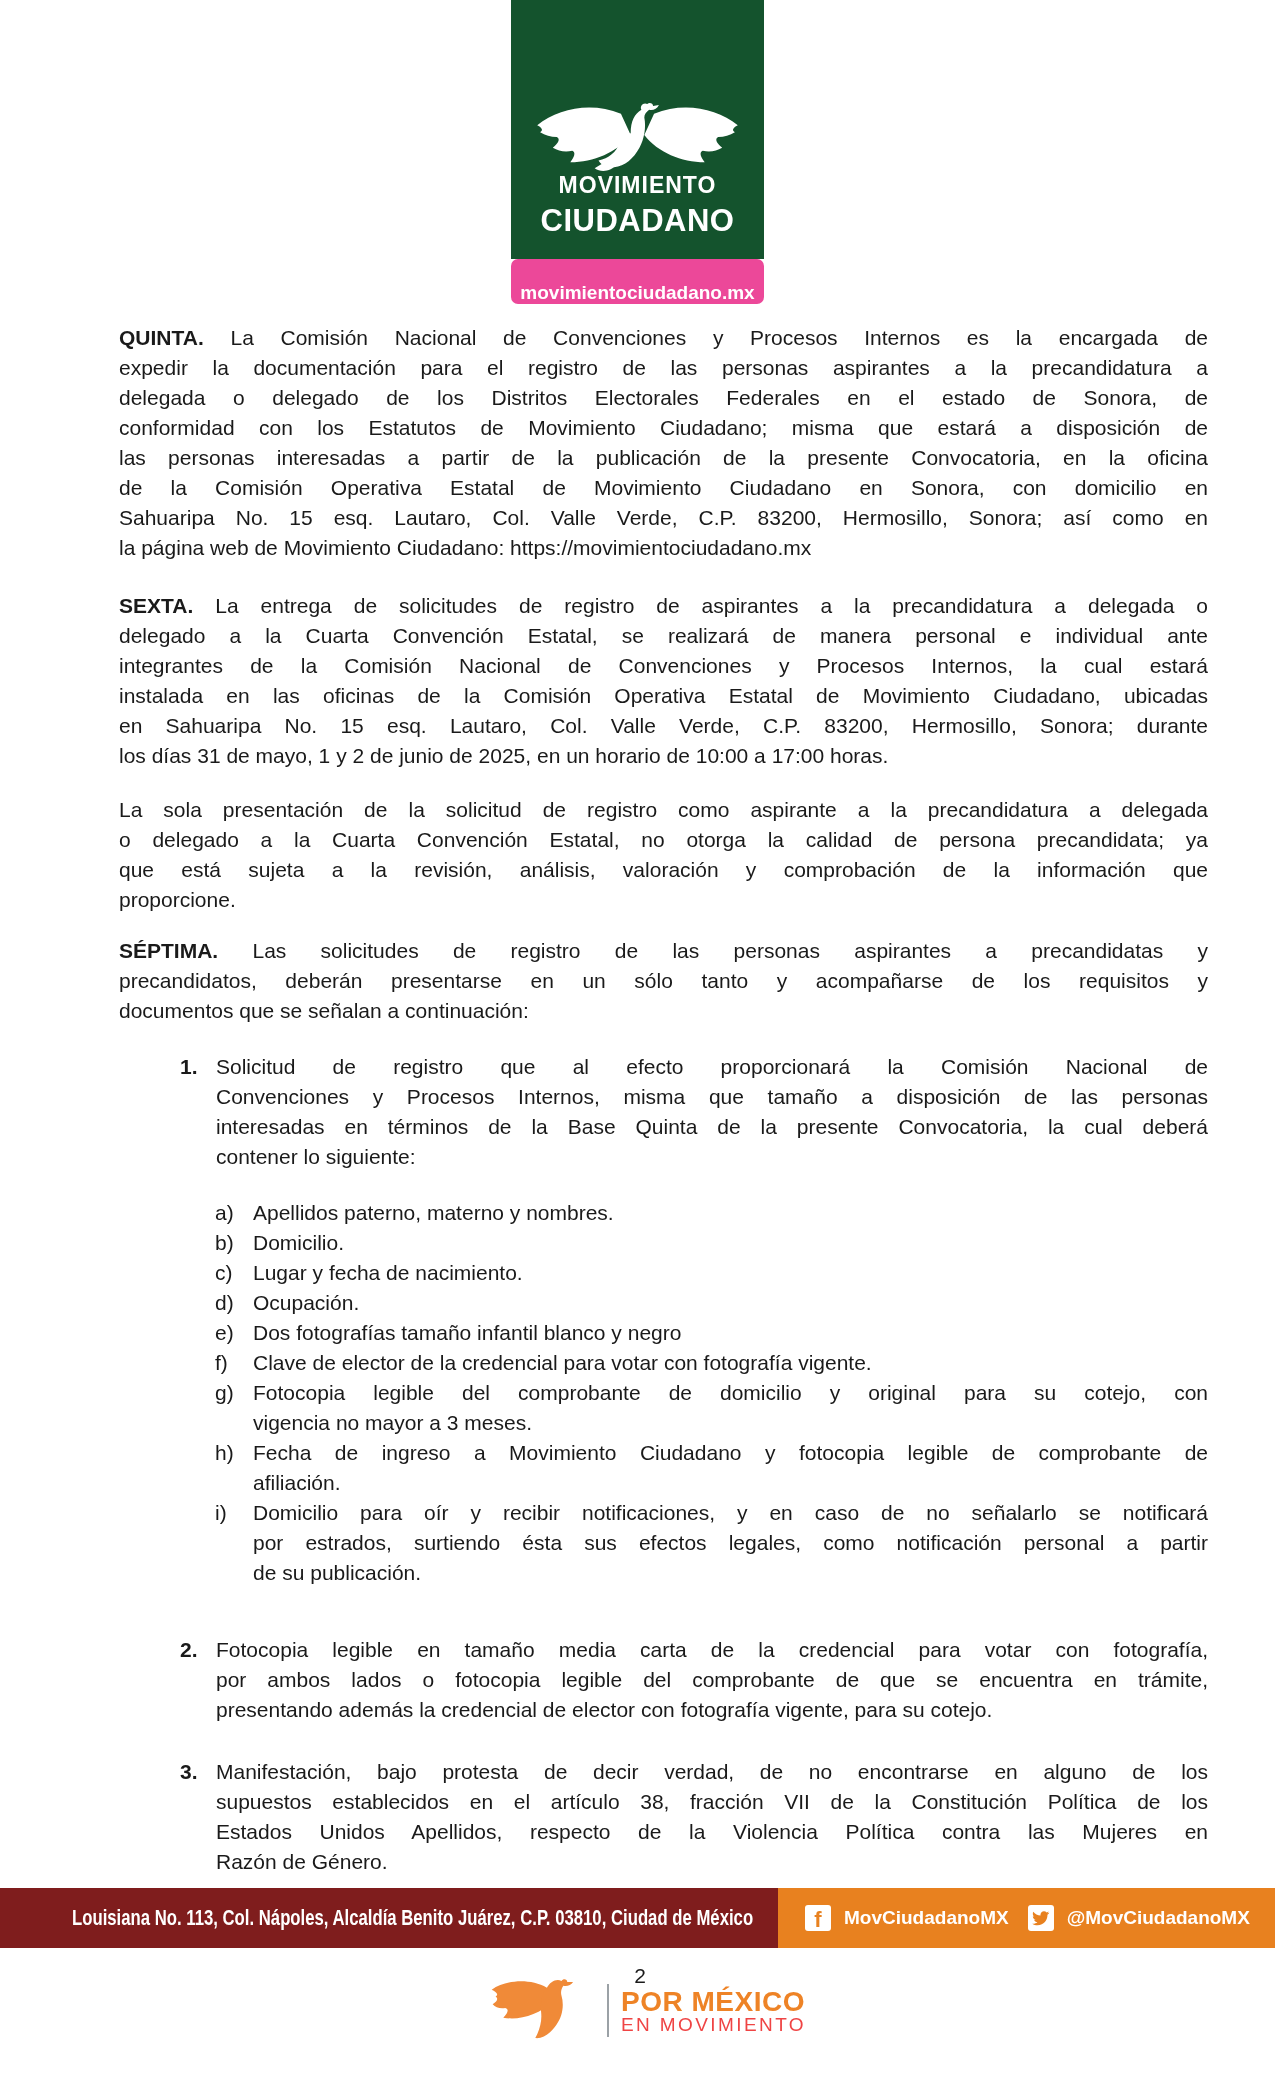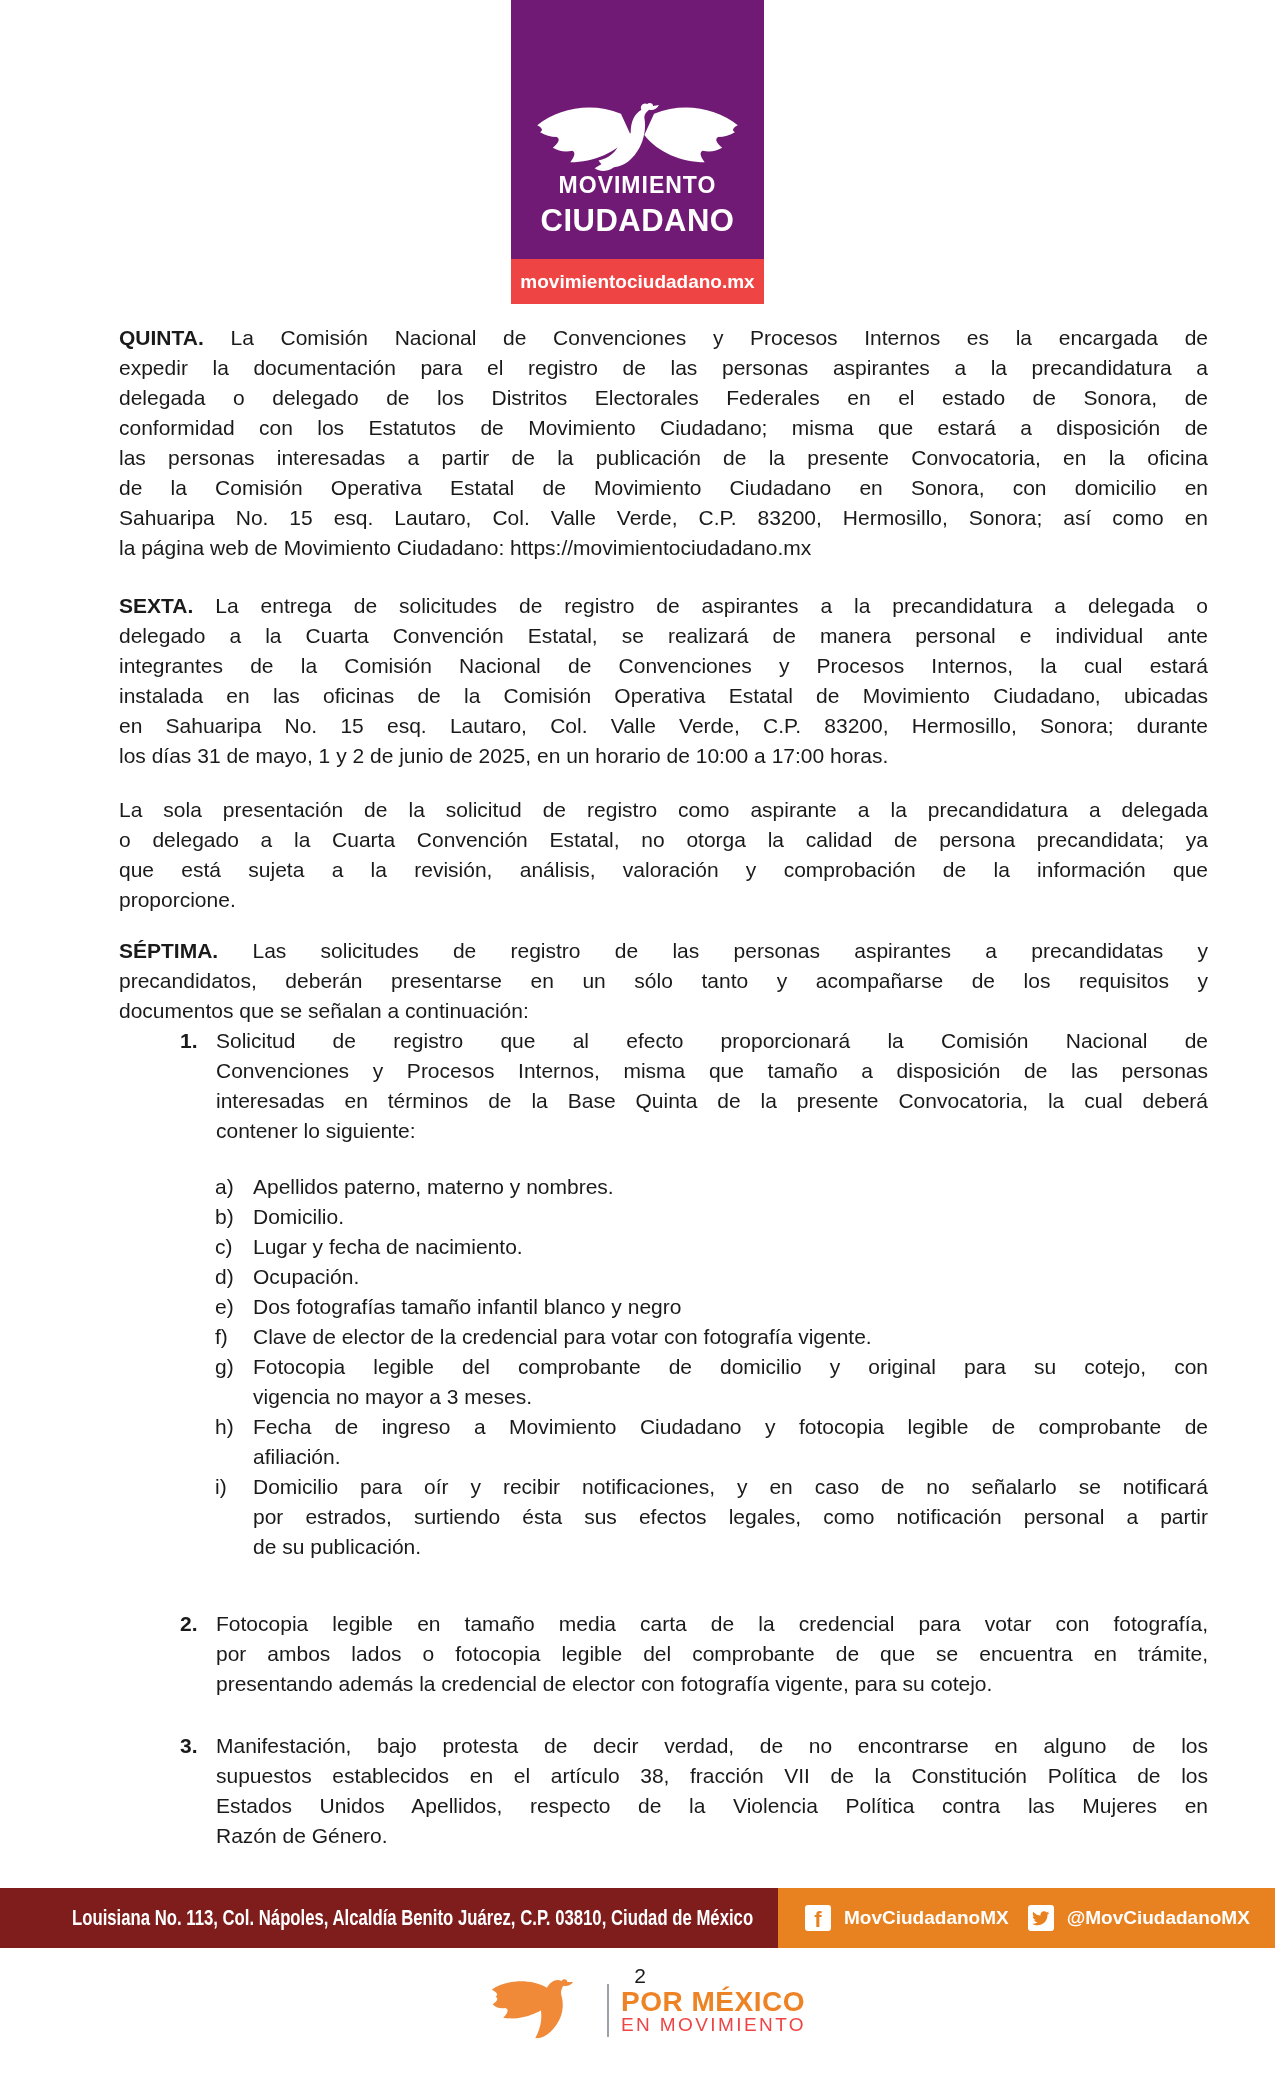--- a/index.html
+++ b/index.html
@@ -1,28 +1,28 @@
 <!DOCTYPE html>
 <html><head>
 <meta charset="utf-8">
 <style>
   html,body{margin:0;padding:0;background:#ffffff;}
   .page{position:relative;width:1275px;height:2100px;background:#fff;
         font-family:"Liberation Sans",sans-serif;overflow:hidden;}
 
   
-  .logo-box{position:absolute;left:511px;top:0;width:253px;height:259px;background:#701a75;}
+  .logo-box{position:absolute;left:511px;top:0;width:253px;height:259px;background:#14532d;}
   .logo-eagle{position:absolute;left:24px;top:102px;width:205px;height:74px;}
   .mc1{position:absolute;left:0;right:0;top:172px;text-align:center;color:#fff;
        font-weight:bold;font-size:23px;letter-spacing:1px;}
   .mc2{position:absolute;left:0;right:0;top:195px;text-align:center;color:#fff;
        font-weight:bold;font-size:31px;letter-spacing:.5px;margin-top:8px;}
-  .web-bar{position:absolute;left:511px;top:259px;width:253px;height:45px;background:#ef4444;
-           display:flex;align-items:center;justify-content:center;color:#fff;
-           font-size:19px;font-weight:bold;}
+  .web-bar{position:absolute;left:511px;top:259px;width:253px;height:45px;background:#ec4899;
+           display:flex;align-items:flex-end;justify-content:center;color:#fff;
+           font-size:19px;font-weight:bold;border-radius:7px;}
 
   
   .doc-body{position:absolute;left:119px;top:323px;width:1089px;
             font-size:21px;line-height:30px;color:#1A1A1A;}
   .block{position:relative;}
   .rel{position:relative;}
   .line{text-align:justify;text-align-last:justify;white-space:nowrap;}
   .line.last{text-align-last:left;}
   .lead{font-weight:bold;}
   .num-marker{position:absolute;left:61px;top:0;font-weight:bold;}
@@ -91,21 +91,21 @@
         <div class="line">instalada en las oficinas de la Comisión Operativa Estatal de Movimiento Ciudadano, ubicadas</div>
         <div class="line">en Sahuaripa No. 15 esq. Lautaro, Col. Valle Verde, C.P. 83200, Hermosillo, Sonora; durante</div>
         <div class="line last">los días 31 de mayo, 1 y 2 de junio de 2025, en un horario de 10:00 a 17:00 horas.</div>
       </div>
       <div class="block" style="margin-bottom: 21px;">
         <div class="line">La sola presentación de la solicitud de registro como aspirante a la precandidatura a delegada</div>
         <div class="line">o delegado a la Cuarta Convención Estatal, no otorga la calidad de persona precandidata; ya</div>
         <div class="line">que está sujeta a la revisión, análisis, valoración y comprobación de la información que</div>
         <div class="line last">proporcione.</div>
       </div>
-      <div class="block" style="">
+      <div class="block" style="margin-bottom: 26px;">
         <div class="line"><strong class="lead">SÉPTIMA. </strong>Las solicitudes de registro de las personas aspirantes a precandidatas y</div>
         <div class="line">precandidatos, deberán presentarse en un sólo tanto y acompañarse de los requisitos y</div>
         <div class="line last">documentos que se señalan a continuación:</div>
       </div>
       <div class="block rel" style="margin-bottom: 26px;">
         <strong class="num-marker">1.</strong>
         <div class="line indent-num">Solicitud de registro que al efecto proporcionará la Comisión Nacional de</div>
         <div class="line indent-num">Convenciones y Procesos Internos, misma que tamaño a disposición de las personas</div>
         <div class="line indent-num">interesadas en términos de la Base Quinta de la presente Convocatoria, la cual deberá</div>
         <div class="line last indent-num">contener lo siguiente:</div>

